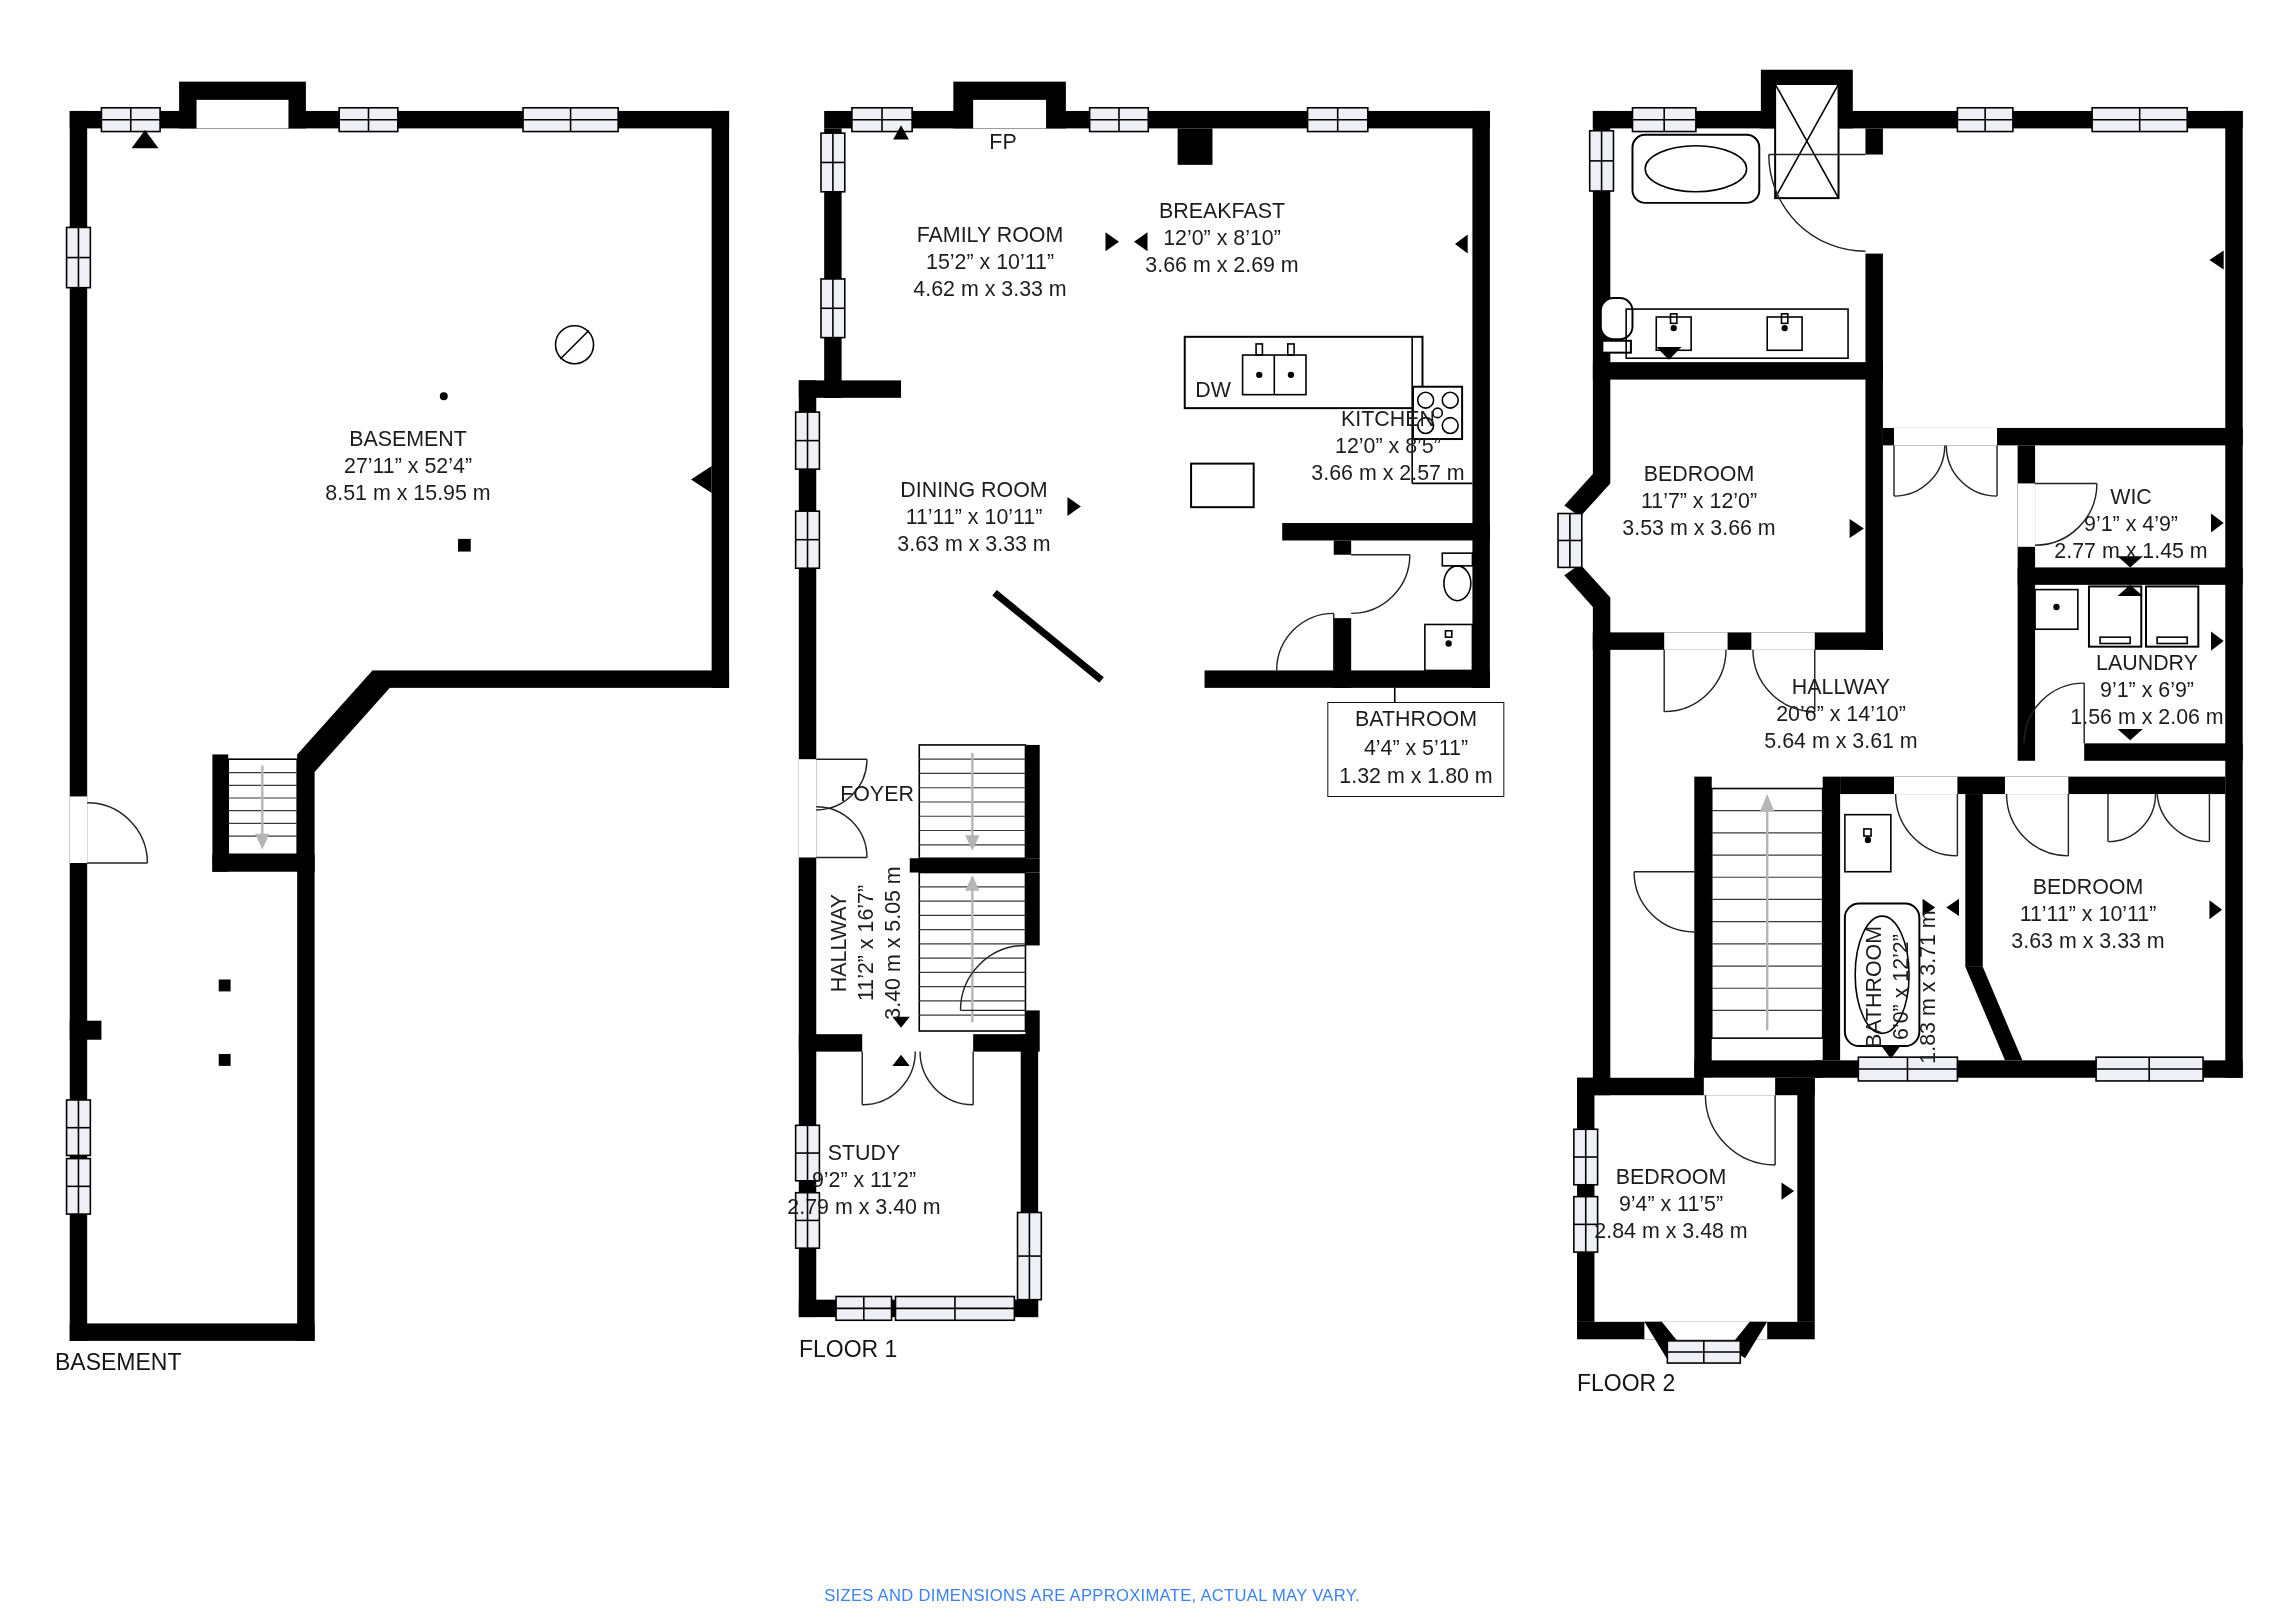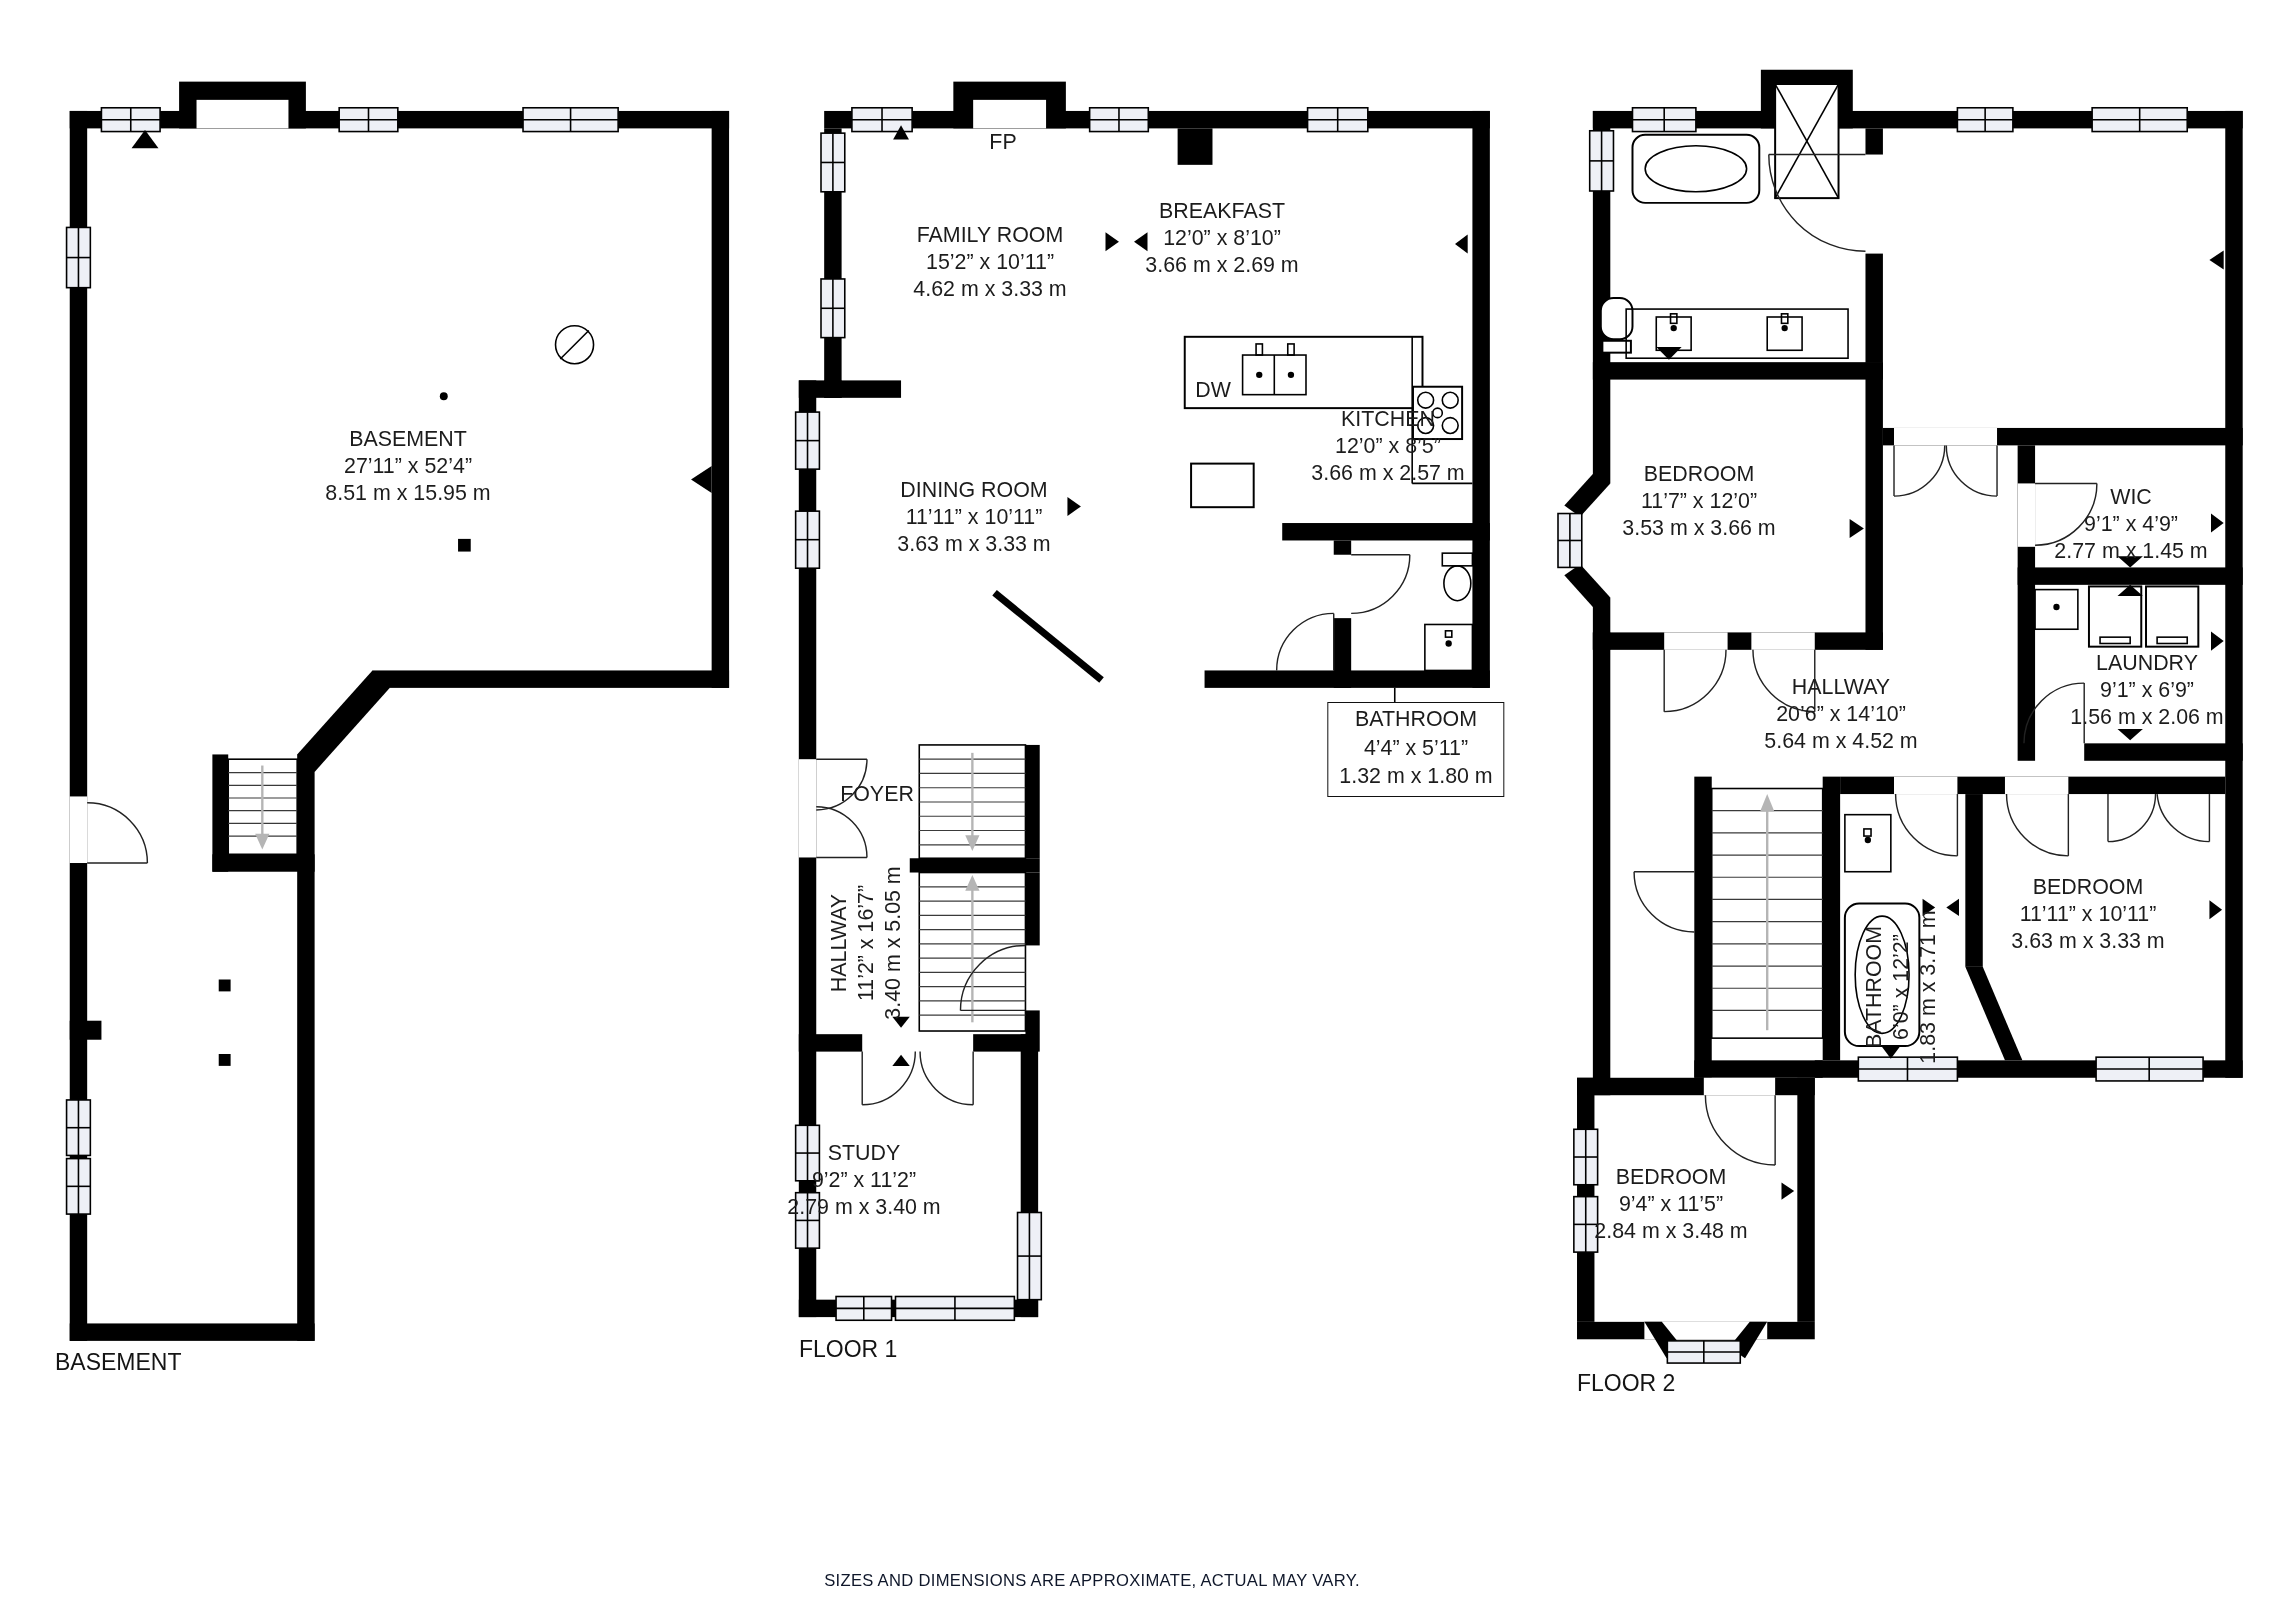--- a/index.html
+++ b/index.html
@@ -19,22 +19,22 @@
   .tri{fill:#000;}
   .rail{stroke:#000;stroke-width:9;}
   
   .lbl{position:absolute;text-align:center;font-size:21.4px;line-height:27px;white-space:nowrap;
        transform:translateX(-50%);color:#1c1c1c;}
   .lbl.vert{transform:translate(-50%,-50%) rotate(-90deg);}
   .rn,.rd{white-space:nowrap;}
   .callout{border:1.6px solid #111;background:#fff;padding:2.4px 11px 4.8px 11px;line-height:28.5px;}
   .one{line-height:24px;}
   .ftitle{position:absolute;font-size:23px;color:#141414;white-space:nowrap;}
-  .disc{position:absolute;transform:translateX(-50%);font-size:16.6px;color:#0f172a;
-        letter-spacing:0.3px;white-space:nowrap;}
+  .disc{position:absolute;transform:translateX(-50%);font-size:16.6px;color:#3b82f6;
+        letter-spacing:0.3px;white-space:nowrap;margin-top:15px;}
 </style>
 </head>
 <body>
 
 <div id="canvas">
 
 <svg id="plan-svg" width="2295" height="1623" viewBox="0 0 2896 2048">
 
   <g>
     <g>
@@ -578,21 +578,21 @@
   <div class="rd">2.77 m x 1.45 m</div>
 </div>
 <div class="lbl" style="left:2147px;top:650px">
   <div class="rn">LAUNDRY</div>
   <div class="rd">9’1” x 6’9”</div>
   <div class="rd">1.56 m x 2.06 m</div>
 </div>
 <div class="lbl" style="left:1841px;top:674px">
   <div class="rn">HALLWAY</div>
   <div class="rd">20’6” x 14’10”</div>
-  <div class="rd">5.64 m x 4.52 m</div>
+  <div class="rd">5.64 m x 3.61 m</div>
 </div>
 <div class="lbl vert" style="left:1901px;top:987px">
   <div class="rn">BATHROOM</div>
   <div class="rd">6’0” x 12’2”</div>
   <div class="rd">1.83 m x 3.71 m</div>
 </div>
 <div class="lbl" style="left:2088px;top:874px">
   <div class="rn">BEDROOM</div>
   <div class="rd">11’11” x 10’11”</div>
   <div class="rd">3.63 m x 3.33 m</div>

